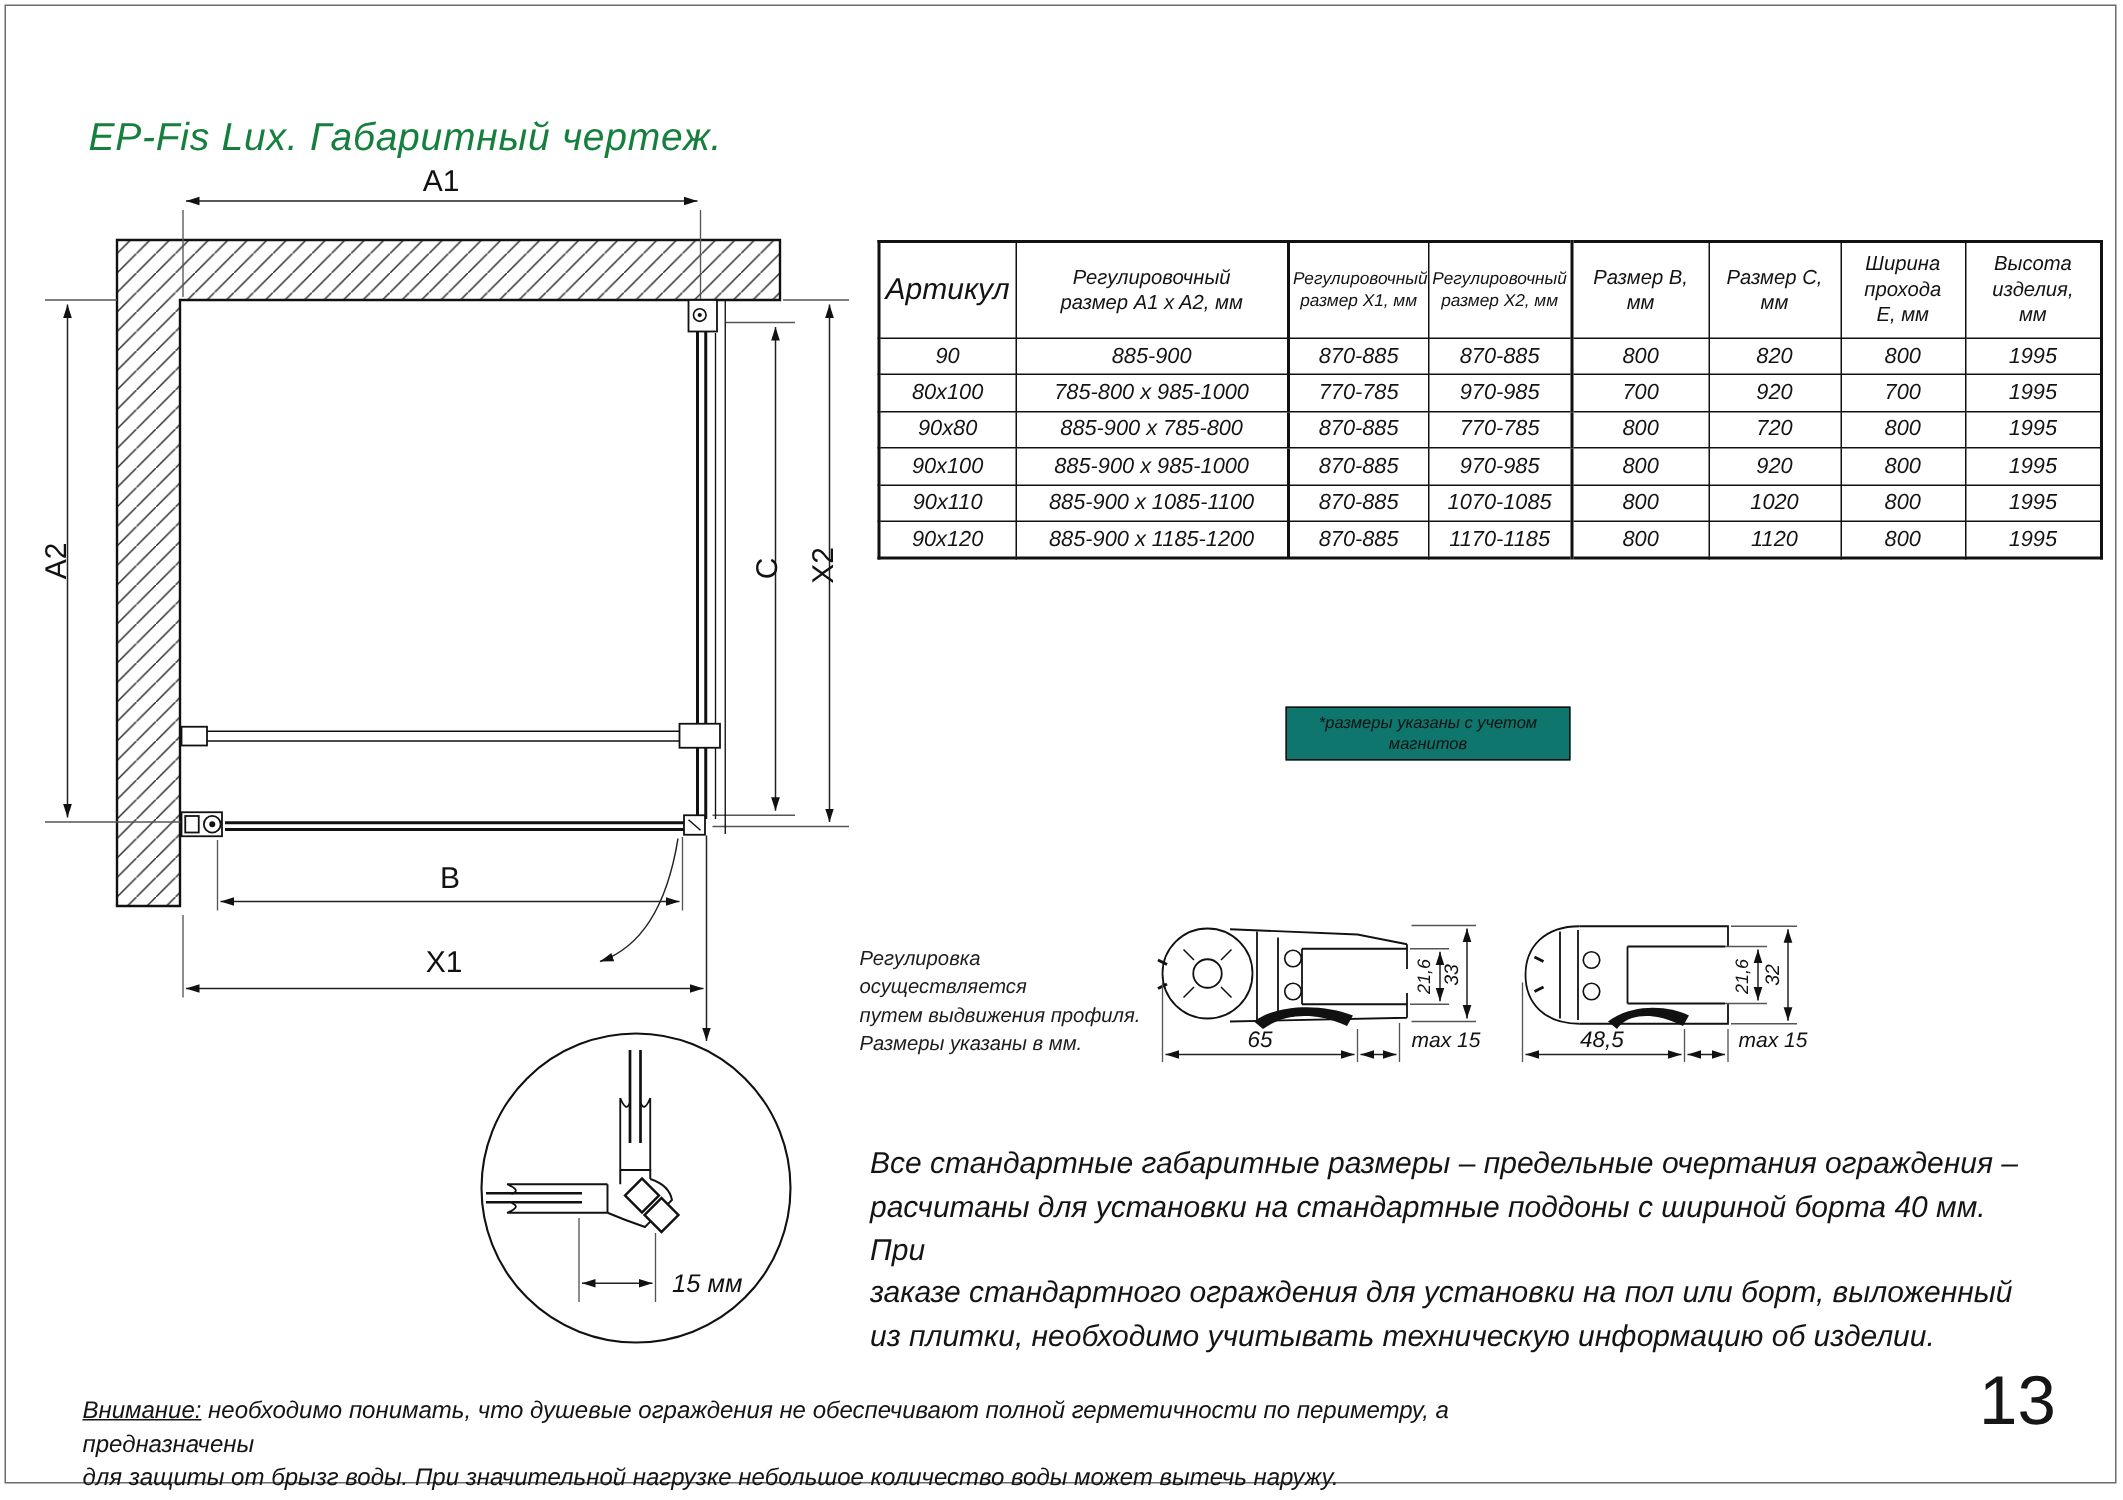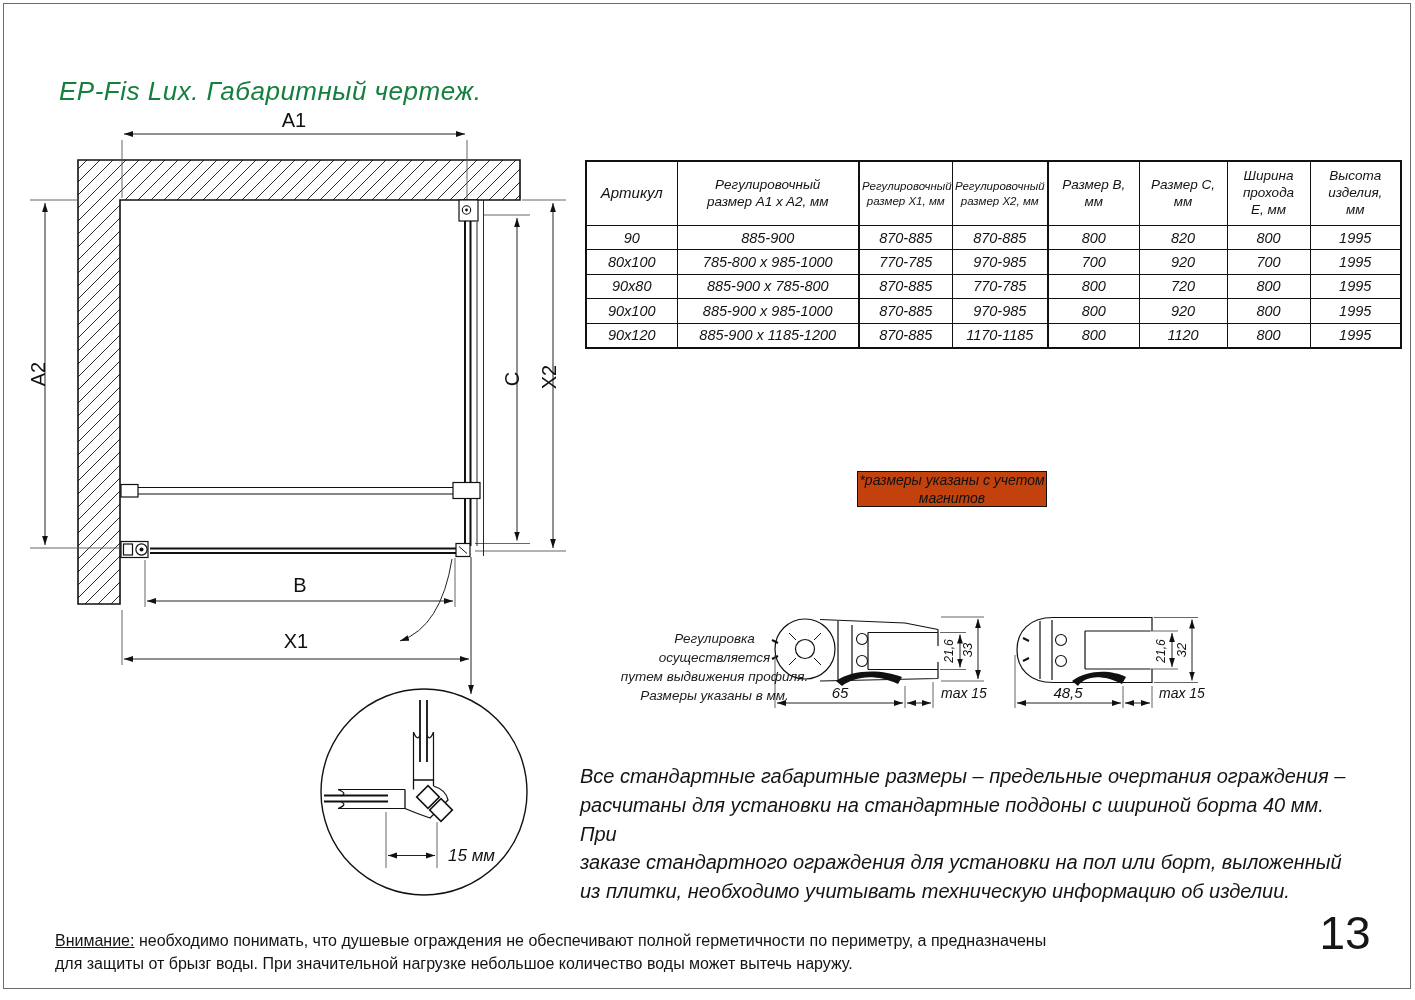--- a/index.html
+++ b/index.html
@@ -11,33 +11,33 @@
     border:1px solid #6b6b6b;pointer-events:none;}
   .title{position:absolute;left:59px;top:50px;font-style:italic;font-size:26px;
     letter-spacing:.5px;color:#15803d;margin-top:26px;}
   svg.linework{position:absolute;left:0;top:0;}
   
   .spec-table-wrap{position:absolute;left:585px;top:160px;}
   table.spec{border-collapse:collapse;table-layout:fixed;width:815px;border:2px solid #111;}
   table.spec th,table.spec td{border:1.3px solid #111;text-align:center;vertical-align:middle;
     font-style:italic;padding:0 2px;white-space:pre-line;font-weight:normal;color:#131313;}
   table.spec th{height:63px;font-size:13.5px;line-height:1.25;}
-  table.spec th:nth-child(1){font-size:15px;}
+  table.spec th:nth-child(1){font-size:20px;}
   table.spec th:nth-child(3),table.spec th:nth-child(4){font-size:11.5px;}
   table.spec td{height:23.4px;font-size:14.5px;}
   table.spec td:nth-child(3),table.spec th:nth-child(3){border-left-width:2px;}
   table.spec td:nth-child(4),table.spec th:nth-child(4){border-right-width:2px;}
   .footnote-box{position:absolute;left:857px;top:471px;width:188px;height:34px;
     border:1.7px solid #111;display:flex;align-items:center;justify-content:center;
-    text-align:center;font-style:italic;font-size:14px;line-height:1.3;white-space:pre-line;background:#c2410c;}
-  .adjust-note{position:absolute;left:573px;top:629px;width:189px;text-align:center;
-    font-style:italic;font-size:13.5px;line-height:1.42;white-space:pre-line;color:#1c1c1c;margin-left:47px;}
+    text-align:center;font-style:italic;font-size:11px;line-height:1.3;white-space:pre-line;background:#0f766e;}
+  .adjust-note{position:absolute;left:573px;top:629px;width:189px;text-align:left;
+    font-style:italic;font-size:13.5px;line-height:1.42;white-space:pre-line;color:#1c1c1c;}
   .paragraph{position:absolute;left:580px;top:762px;width:770px;font-style:italic;
     font-size:20px;line-height:1.44;white-space:pre-line;color:#141414;}
-  .warning{position:absolute;left:55px;top:930px;width:1015px;
+  .warning{position:absolute;left:55px;top:930px;width:1015px;font-style:italic;
     font-size:16px;line-height:1.42;white-space:pre-line;color:#141414;}
   .warning .u{text-decoration:underline;}
   .page-number{position:absolute;left:1295px;top:906px;width:100px;text-align:center;
     font-size:46px;color:#161616;}
 </style>
 </head>
 <body>
 
 <svg class="linework" width="1415" height="1000" viewBox="0 0 1415 1000">
   <defs>
@@ -291,20 +291,30 @@
           <td>90x100</td>
           <td>885-900 x 985-1000</td>
           <td>870-885</td>
           <td>970-985</td>
           <td>800</td>
           <td>920</td>
           <td>800</td>
           <td>1995</td>
         </tr>
         <tr>
+          <td>90x110</td>
+          <td>885-900 x 1085-1100</td>
+          <td>870-885</td>
+          <td>1070-1085</td>
+          <td>800</td>
+          <td>1020</td>
+          <td>800</td>
+          <td>1995</td>
+        </tr>
+        <tr>
           <td>90x120</td>
           <td>885-900 x 1185-1200</td>
           <td>870-885</td>
           <td>1170-1185</td>
           <td>800</td>
           <td>1120</td>
           <td>800</td>
           <td>1995</td>
         </tr>
       </tbody>

